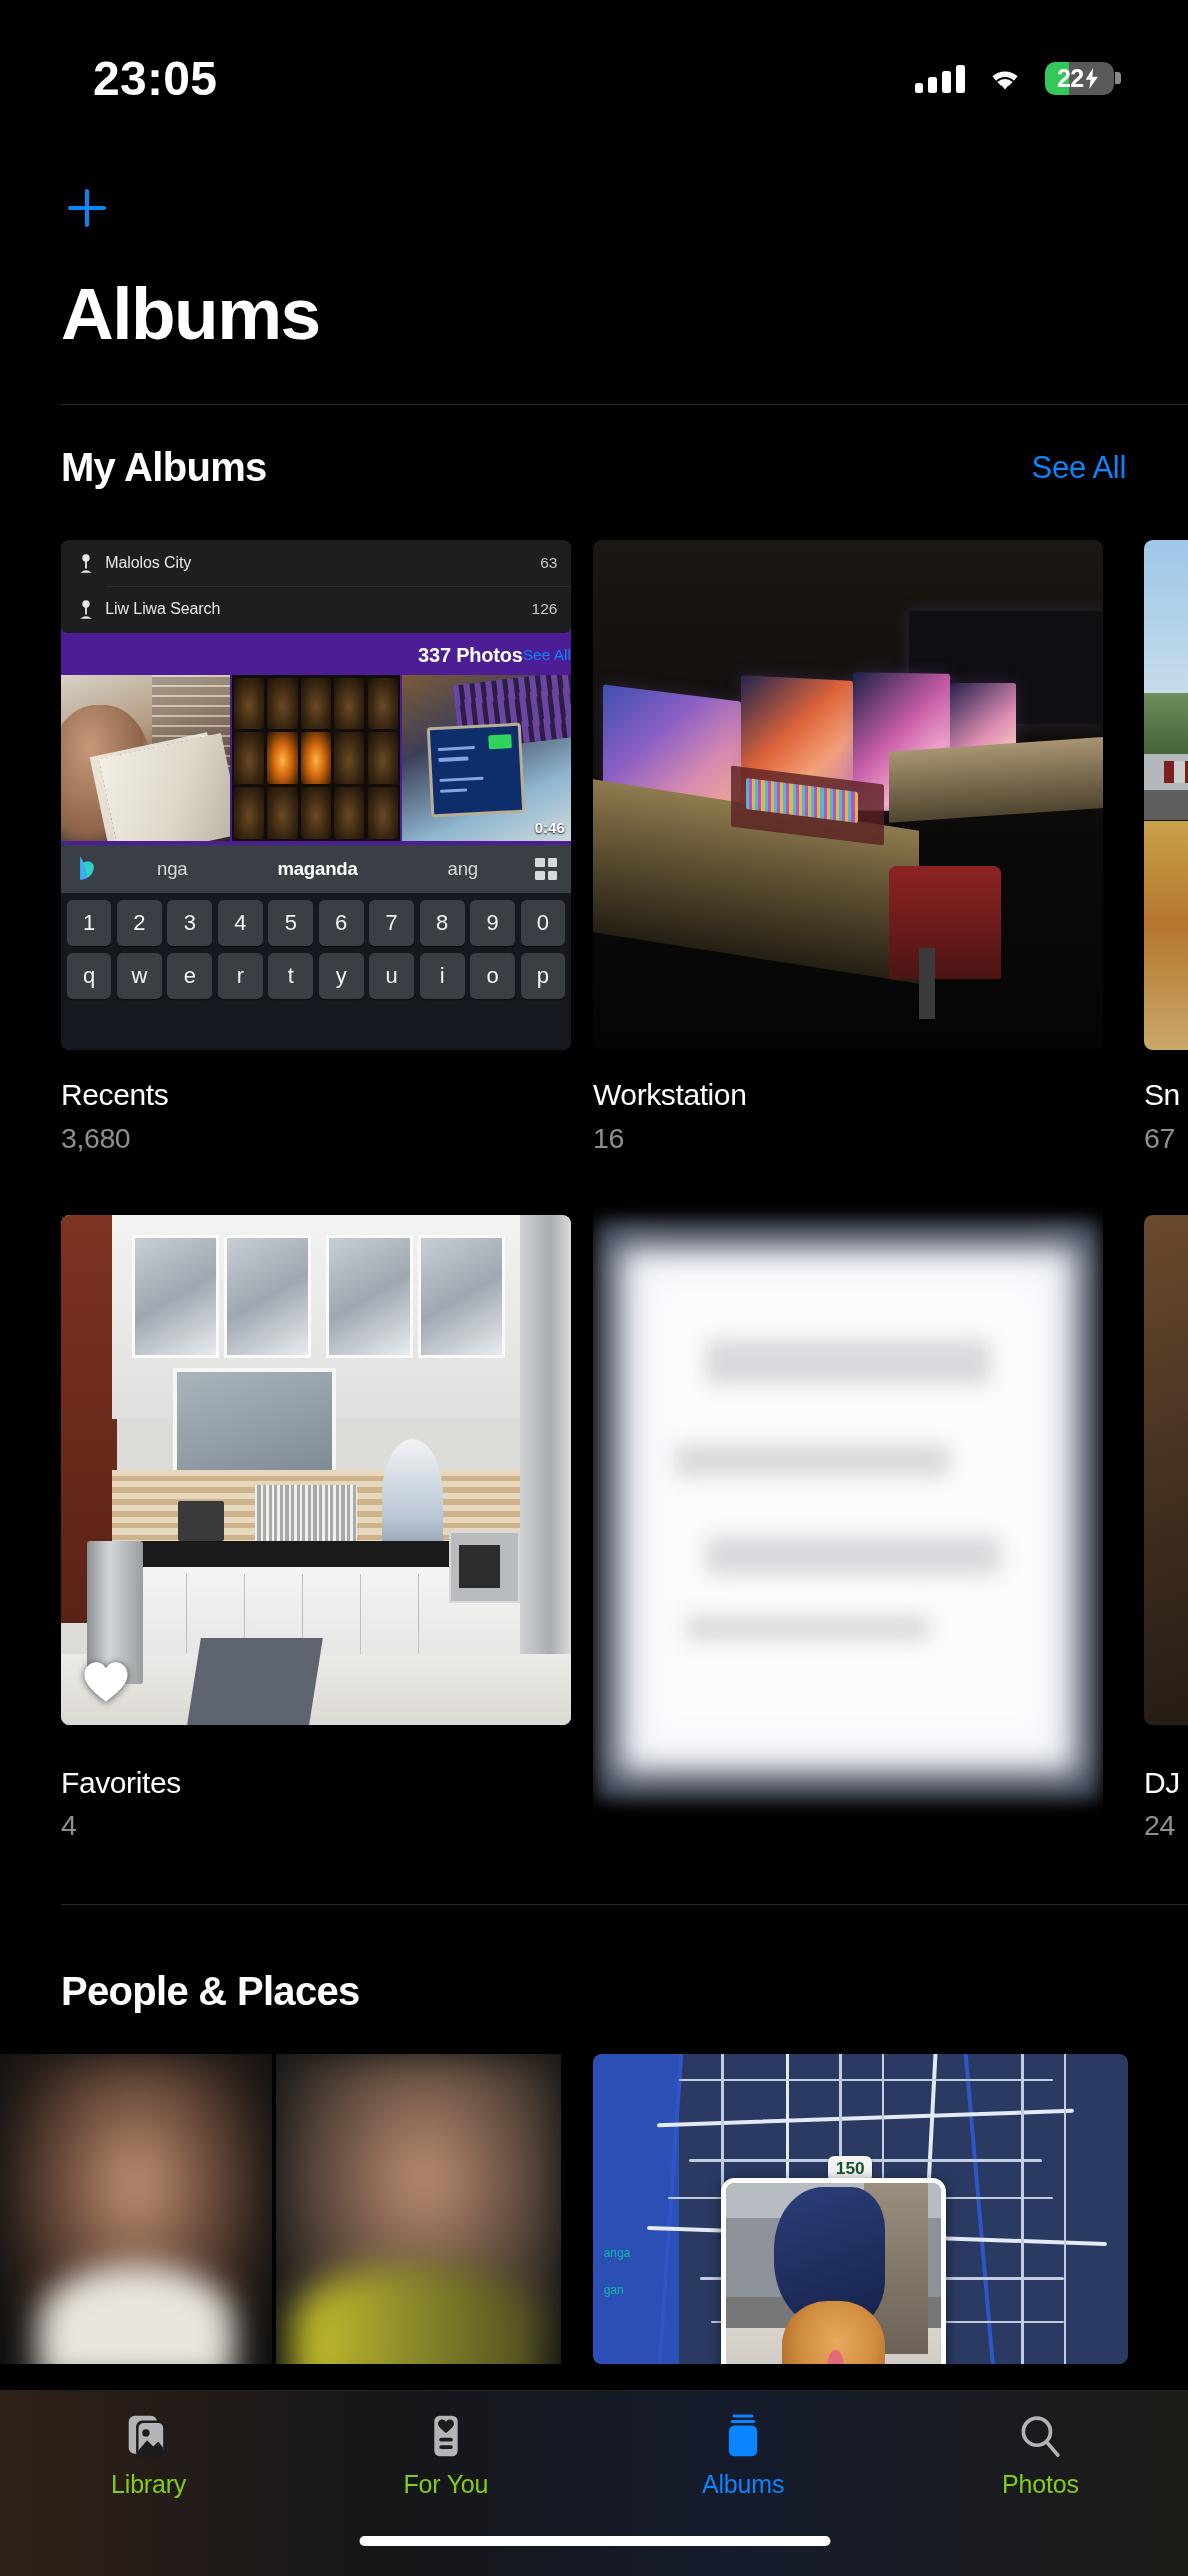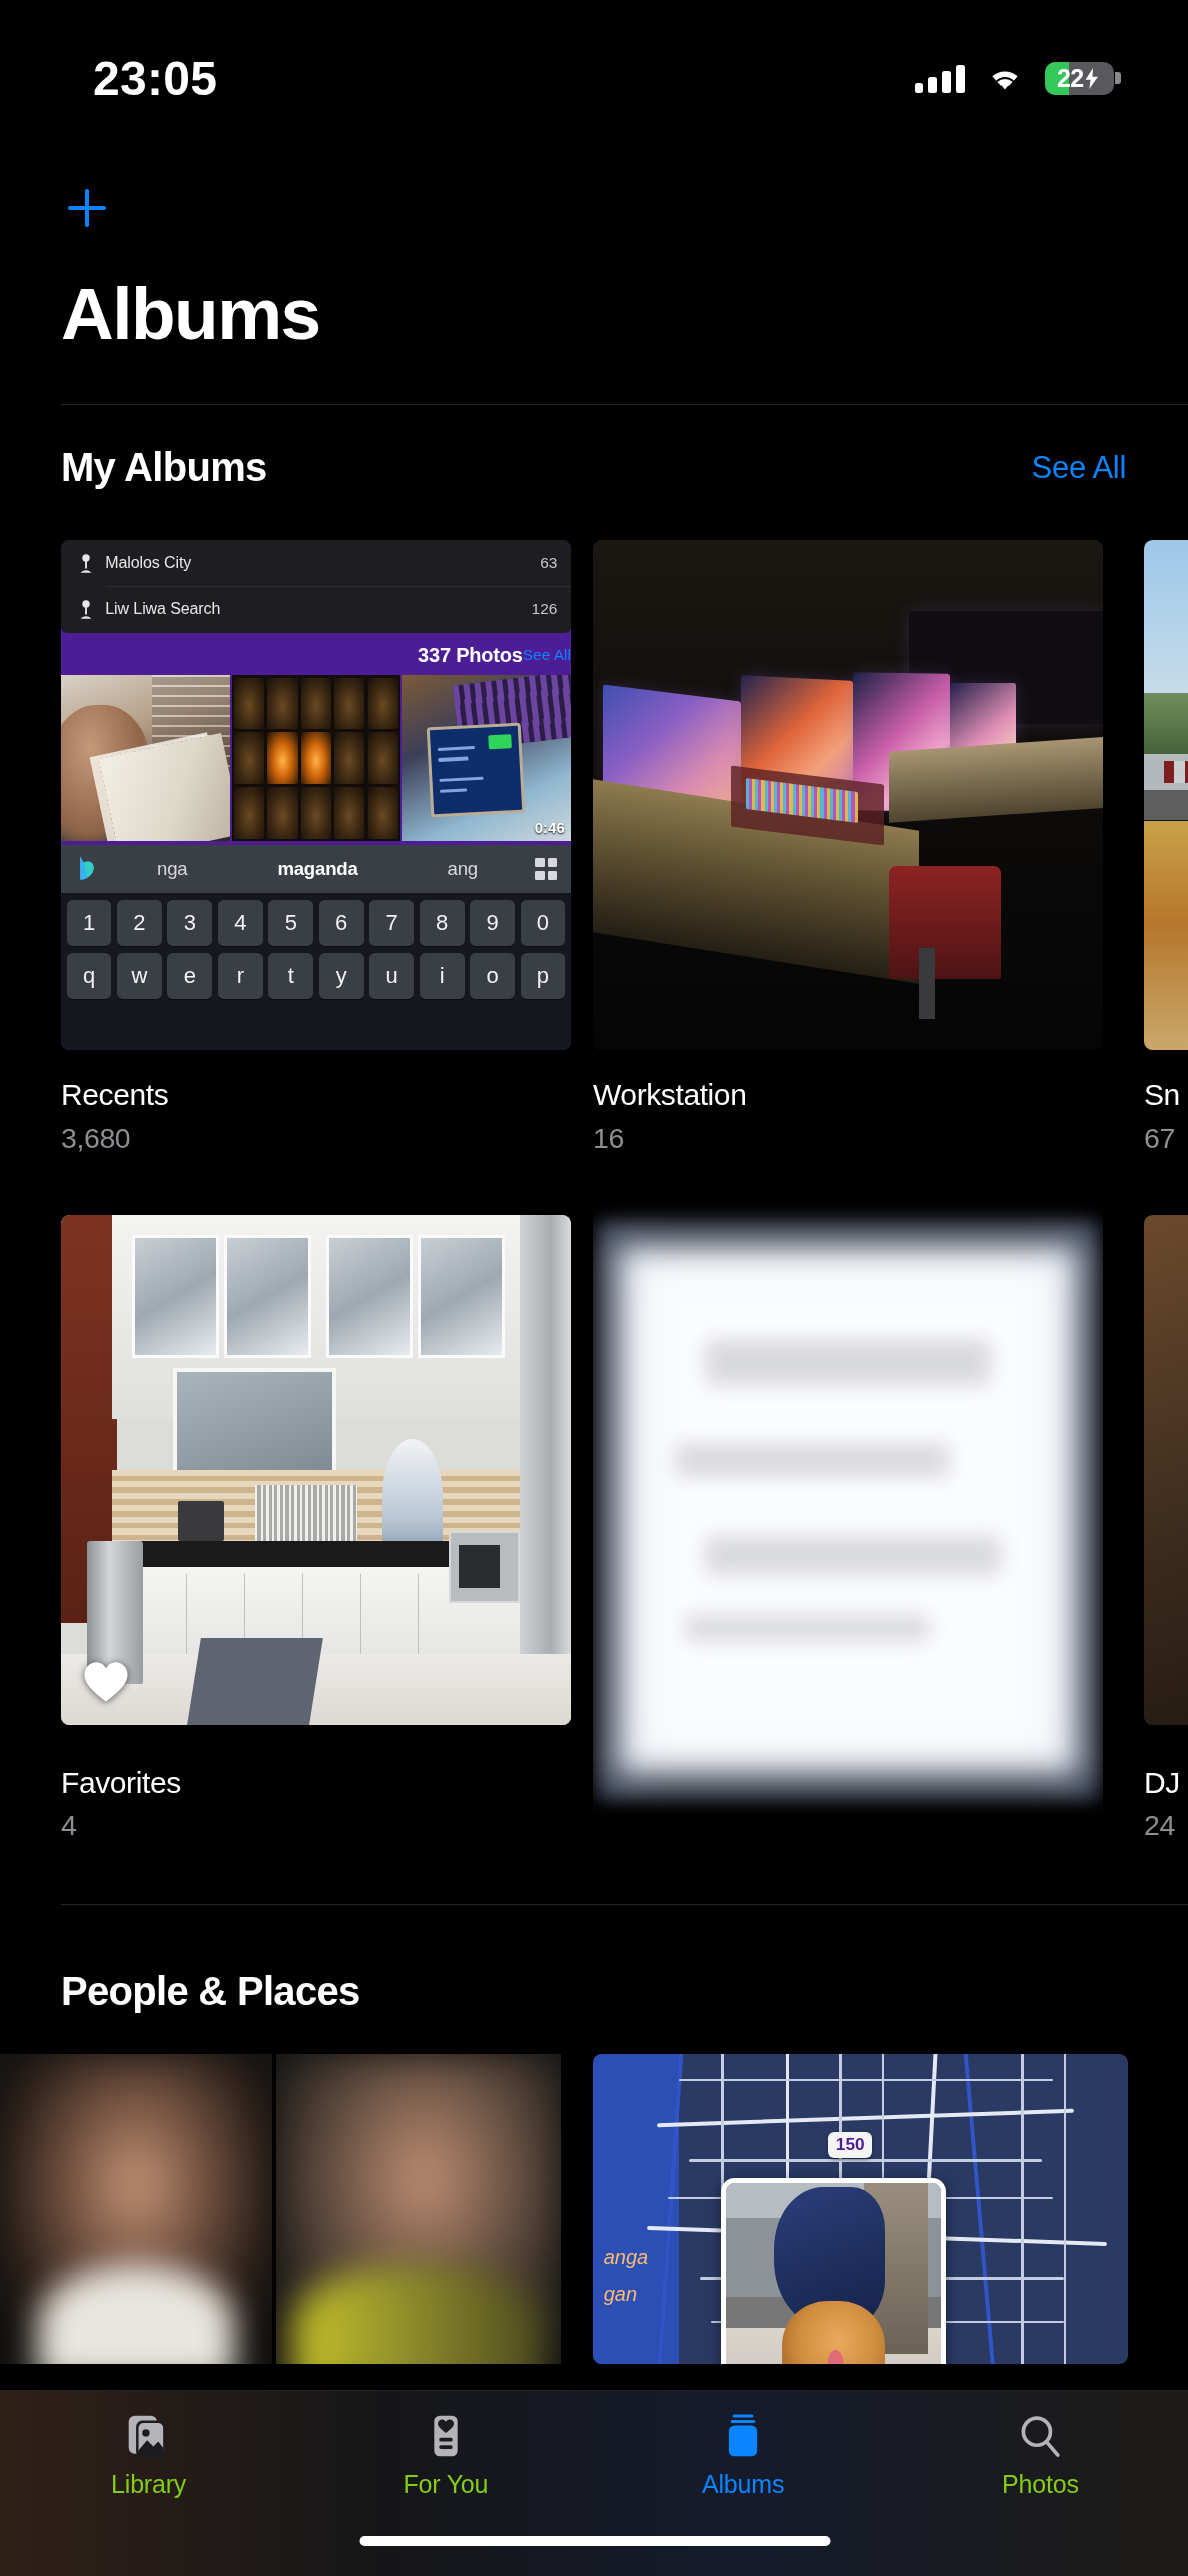--- a/index.html
+++ b/index.html
@@ -388,28 +388,29 @@
     background: linear-gradient(90deg,#c9c429 0%,#8f8d2c 45%,#4c4a1e 100%); border-radius: 46% 46% 0 0; filter: blur(17.3px); }
 
   
   .map { position: absolute; inset: 0; background: #2a3a63; overflow: hidden; }
   .map .water { position: absolute; left: 0; top: 0; width: 16%; height: 100%; background: #2c4fb5; }
   .map .road { position: absolute; background: #c3cde2; border-radius: 1.9px; }
   .map .road.major { background: #e4eaf4; }
   .map .rv { position: absolute; width: 4.3px; background: #2f55c7; border-radius: 1.9px; }
   .map .shield {
     position: absolute;
-    background: #f4f4f2; color: #4c1d95;
+    background: #f4f4f2; color: #14532d;
     border-radius: 6.2px;
     font-size: 17.3px; font-weight: 700;
     display: flex; align-items: center; justify-content: center;
     padding: 2.5px 7.4px;
     box-shadow: 0 1.2px 3.1px rgba(0,0,0,.4);
-  }
-  .map .lbl { position: absolute; color: #fdba74; font-size: 20px; font-style: italic; }
+    margin-top: 24px;
+  }
+  .map .lbl { position: absolute; color: #14b8a6; font-size: 12px; }
   .map .photo-card {
     position: absolute;
     border: 5.6px solid #fff;
     border-radius: 13.6px;
     overflow: hidden;
     box-shadow: 0 3.7px 12.4px rgba(0,0,0,.5);
     background: #777;
   }
   .dogscene { position: absolute; inset: 0; }
   .dogscene .ground { position: absolute; left:0; right:0; bottom:0; height: 34%; background: linear-gradient(180deg,#d9d5cd 0%,#c8c4bd 100%); }

